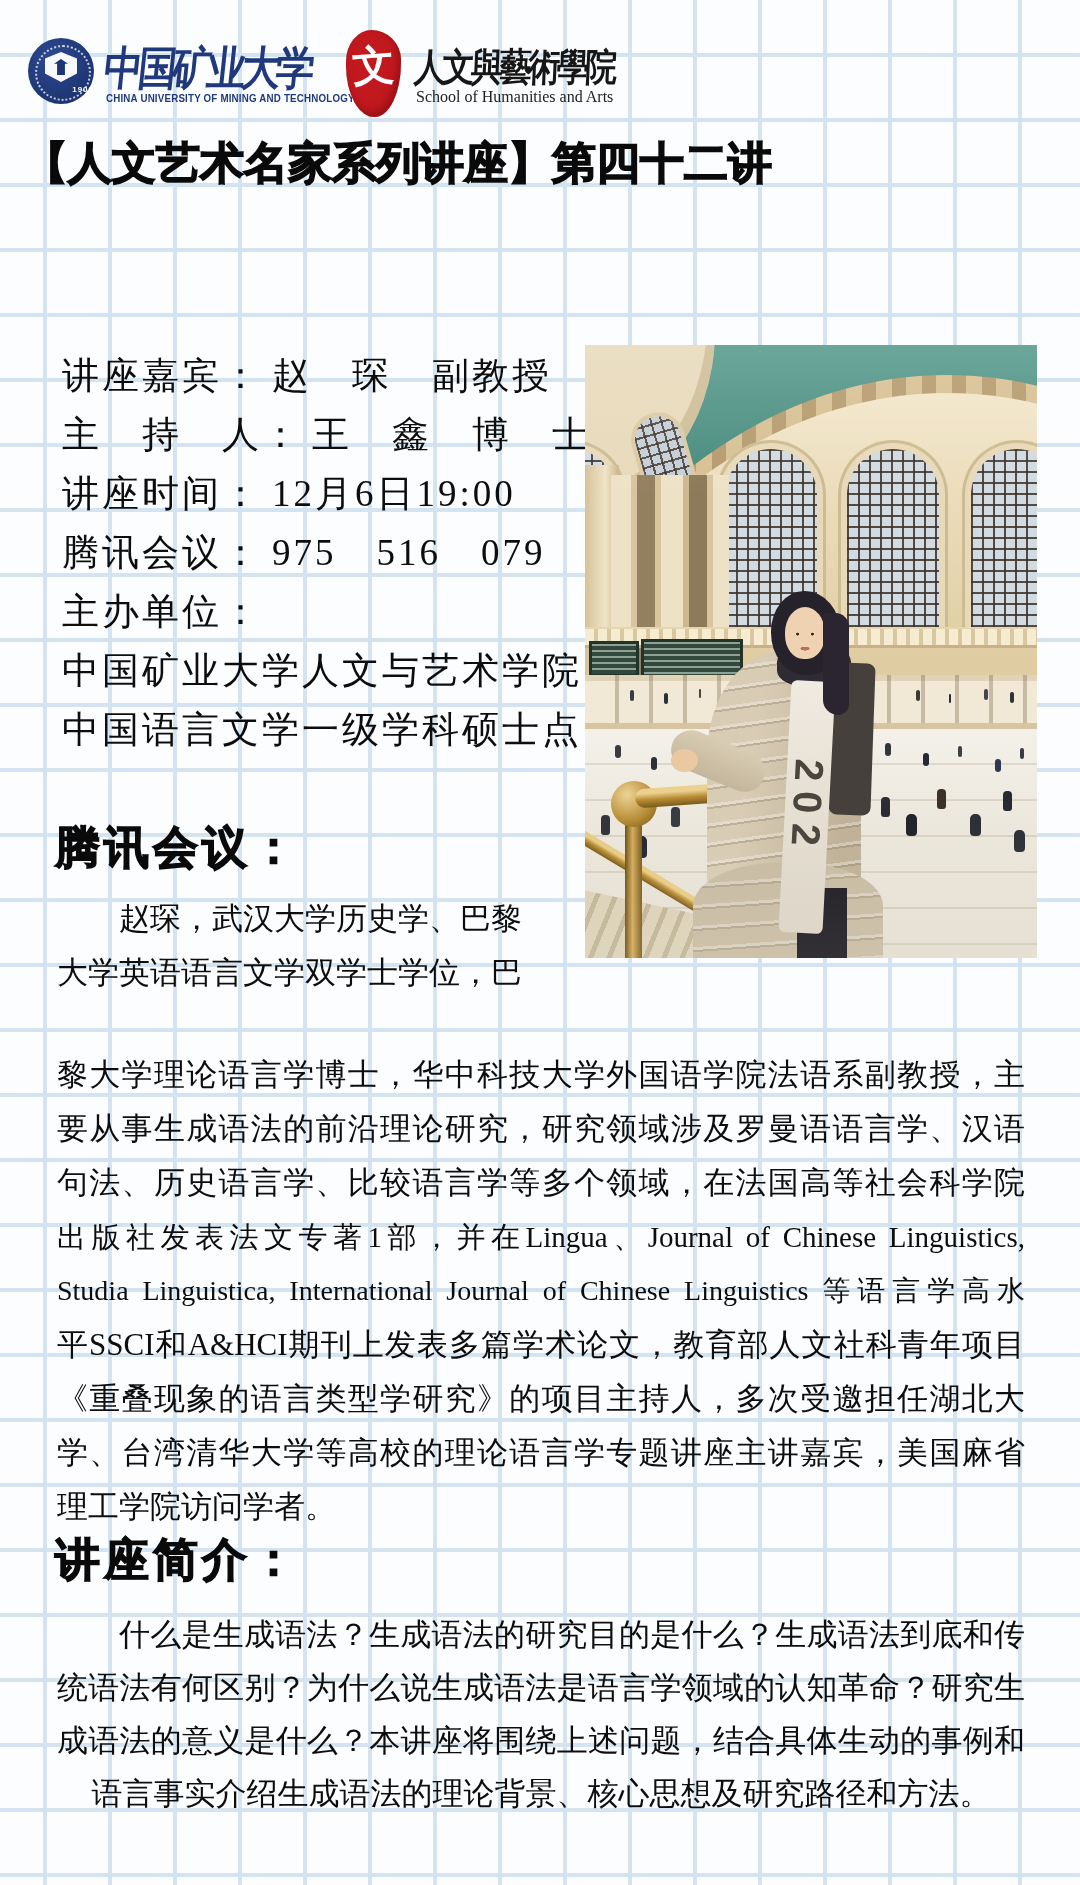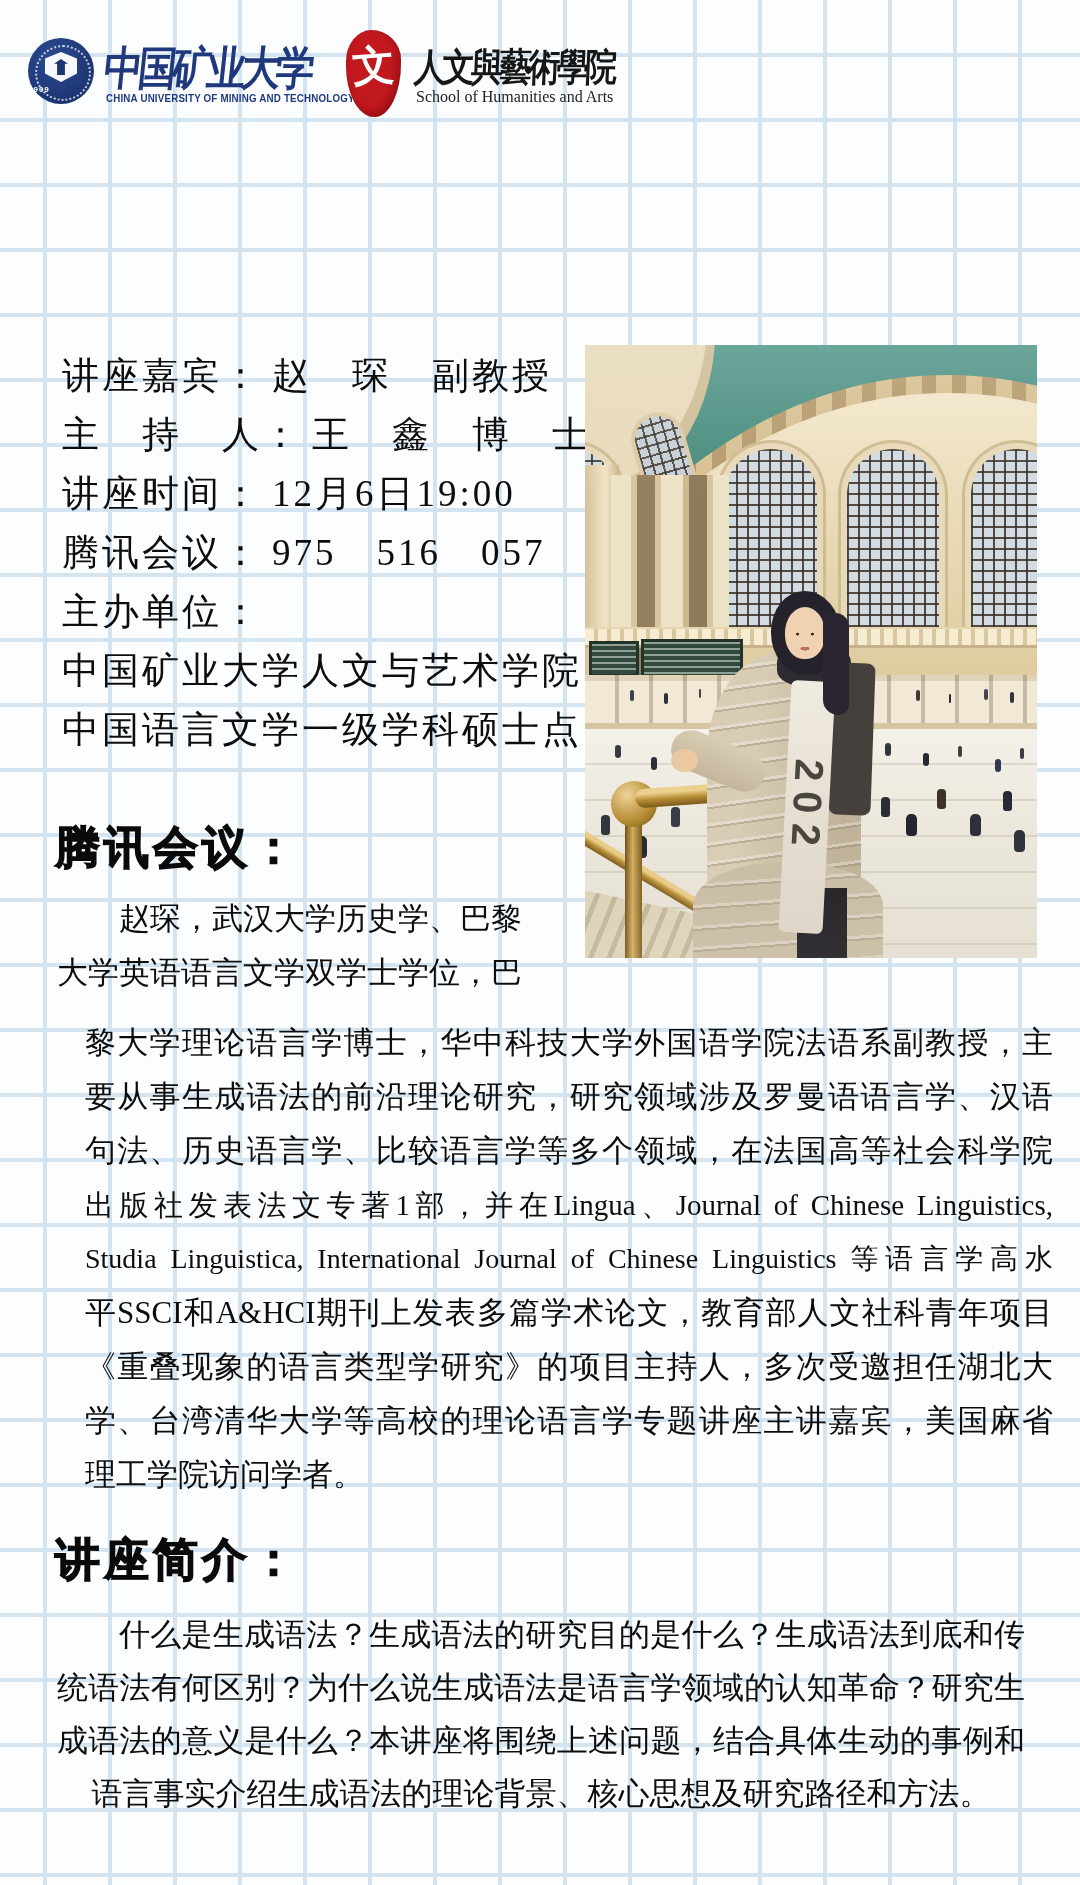--- a/index.html
+++ b/index.html
@@ -19,21 +19,21 @@
   
   .cumt{left:28px;top:36px;width:310px;height:80px;}
   .cumt-seal{position:absolute;left:0;top:2px;width:66px;height:66px;border-radius:50%;
     background:radial-gradient(circle at 38% 32%, #2c4a92, #1d3572 70%, #17295c);}
   .cumt-seal-ring{position:absolute;left:7px;top:7px;width:52px;height:52px;border-radius:50%;
     border:2px dotted rgba(255,255,255,.75);}
   .cumt-seal-core{position:absolute;left:17px;top:14px;width:32px;height:30px;background:#f6f8fc;
     clip-path:polygon(50% 0,100% 22%,100% 72%,50% 100%,0 72%,0 22%);}
   .cumt-seal-core:after{content:"";position:absolute;left:9px;top:7px;width:14px;height:16px;background:#1d3572;
     clip-path:polygon(50% 0,100% 30%,78% 30%,78% 100%,22% 100%,22% 30%,0 30%);}
-  .cumt-year{position:absolute;left:0;top:47px;width:66px;text-align:left;
+  .cumt-year{position:absolute;left:0;top:47px;width:66px;text-align:right;
     font-family:"Liberation Sans","DejaVu Sans",sans-serif;font-size:8px;font-weight:bold;color:#fff;letter-spacing:1px;}
   .cumt-cn{position:absolute;left:76px;top:2px;font-size:46px;font-weight:bold;color:#20397d;
     letter-spacing:-5px;transform:skewX(-6deg) scaleX(.84);transform-origin:left;white-space:nowrap;
     font-family:"Liberation Serif","DejaVu Serif",serif;}
   .cumt-en{position:absolute;left:78px;top:56px;width:240px;font-family:"Liberation Sans","DejaVu Sans",sans-serif;
     font-size:10.5px;font-weight:bold;color:#20397d;letter-spacing:.2px;white-space:nowrap;transform:scaleX(.93);transform-origin:left;}
 
   .sha{left:346px;top:28px;width:330px;height:92px;}
   .sha-seal{position:absolute;left:0;top:2px;width:55px;height:87px;background:#c2191f;
     border-radius:46% 54% 48% 52%/36% 34% 62% 58%;
@@ -63,21 +63,21 @@
   .sec-heading{position:absolute;left:55px;margin:0;font-size:45px;font-weight:bold;color:#0a0a0a;
     -webkit-text-stroke:1.3px #0a0a0a;letter-spacing:4px;font-family:"Liberation Serif","DejaVu Serif",serif;white-space:nowrap;}
   .h-speaker{top:818px;}
   .h-lecture{top:1530px;}
 
   
   .tline{height:54px;line-height:54px;font-size:31px;color:#0d0d0d;white-space:nowrap;}
   .just{text-align:justify;text-align-last:justify;white-space:normal;}
   .indent{text-indent:2em;}
   .bio-narrow{left:57px;top:892px;width:490px;}
-  .bio-wide{left:57px;top:1016px;width:968px;margin-left:28px;}
+  .bio-wide{left:57px;top:1048px;width:968px;}
   .bio-wide .sm1{font-size:29px;}
   .bio-wide .sm2{font-size:28px;}
   .intro{left:57px;top:1608px;width:968px;}
   .intro .tline{height:53px;line-height:53px;text-align:center;}
 
   
   .photo{left:585px;top:345px;width:452px;height:613px;margin:0;overflow:hidden;background:#e8dbbf;}
   .photo > div{position:absolute;}
   .ph-teal{left:0;top:0;width:452px;height:210px;background:linear-gradient(180deg,#579a8c,#4a8c7e 60%,#447f72);}
   .ph-arch-band{left:-203px;top:30px;width:1130px;height:1700px;border-radius:50%;
@@ -181,33 +181,34 @@
   </div>
 
   <div class="abs sha">
     <div class="sha-seal">
       <span class="sha-glyph">文</span>
     </div>
     <div class="sha-cn">人文與藝術學院</div>
     <div class="sha-en">School of Humanities and Arts</div>
   </div>
 
+  <div class="abs series-title">【人文艺术名家系列讲座】第四十二讲</div>
 
   <section class="abs info">
     <div class="info-row">
       <span class="info-label">讲座嘉宾：</span><span class="info-value">赵　琛　副教授</span>
     </div>
     <div class="info-row">
       <span class="info-label">主　持　人：</span><span class="info-value">王　鑫　博　士</span>
     </div>
     <div class="info-row">
       <span class="info-label">讲座时间：</span><span class="info-value">12月6日19:00</span>
     </div>
     <div class="info-row">
-      <span class="info-label">腾讯会议：</span><span class="info-value">975　516　057</span>
+      <span class="info-label">腾讯会议：</span><span class="info-value">975　516　079</span>
     </div>
     <div class="info-row">
       <span class="info-label">主办单位：</span><span class="info-value"></span>
     </div>
     <div class="info-row">
       <span class="info-value">中国矿业大学人文与艺术学院</span>
     </div>
     <div class="info-row">
       <span class="info-value">中国语言文学一级学科硕士点</span>
     </div>

